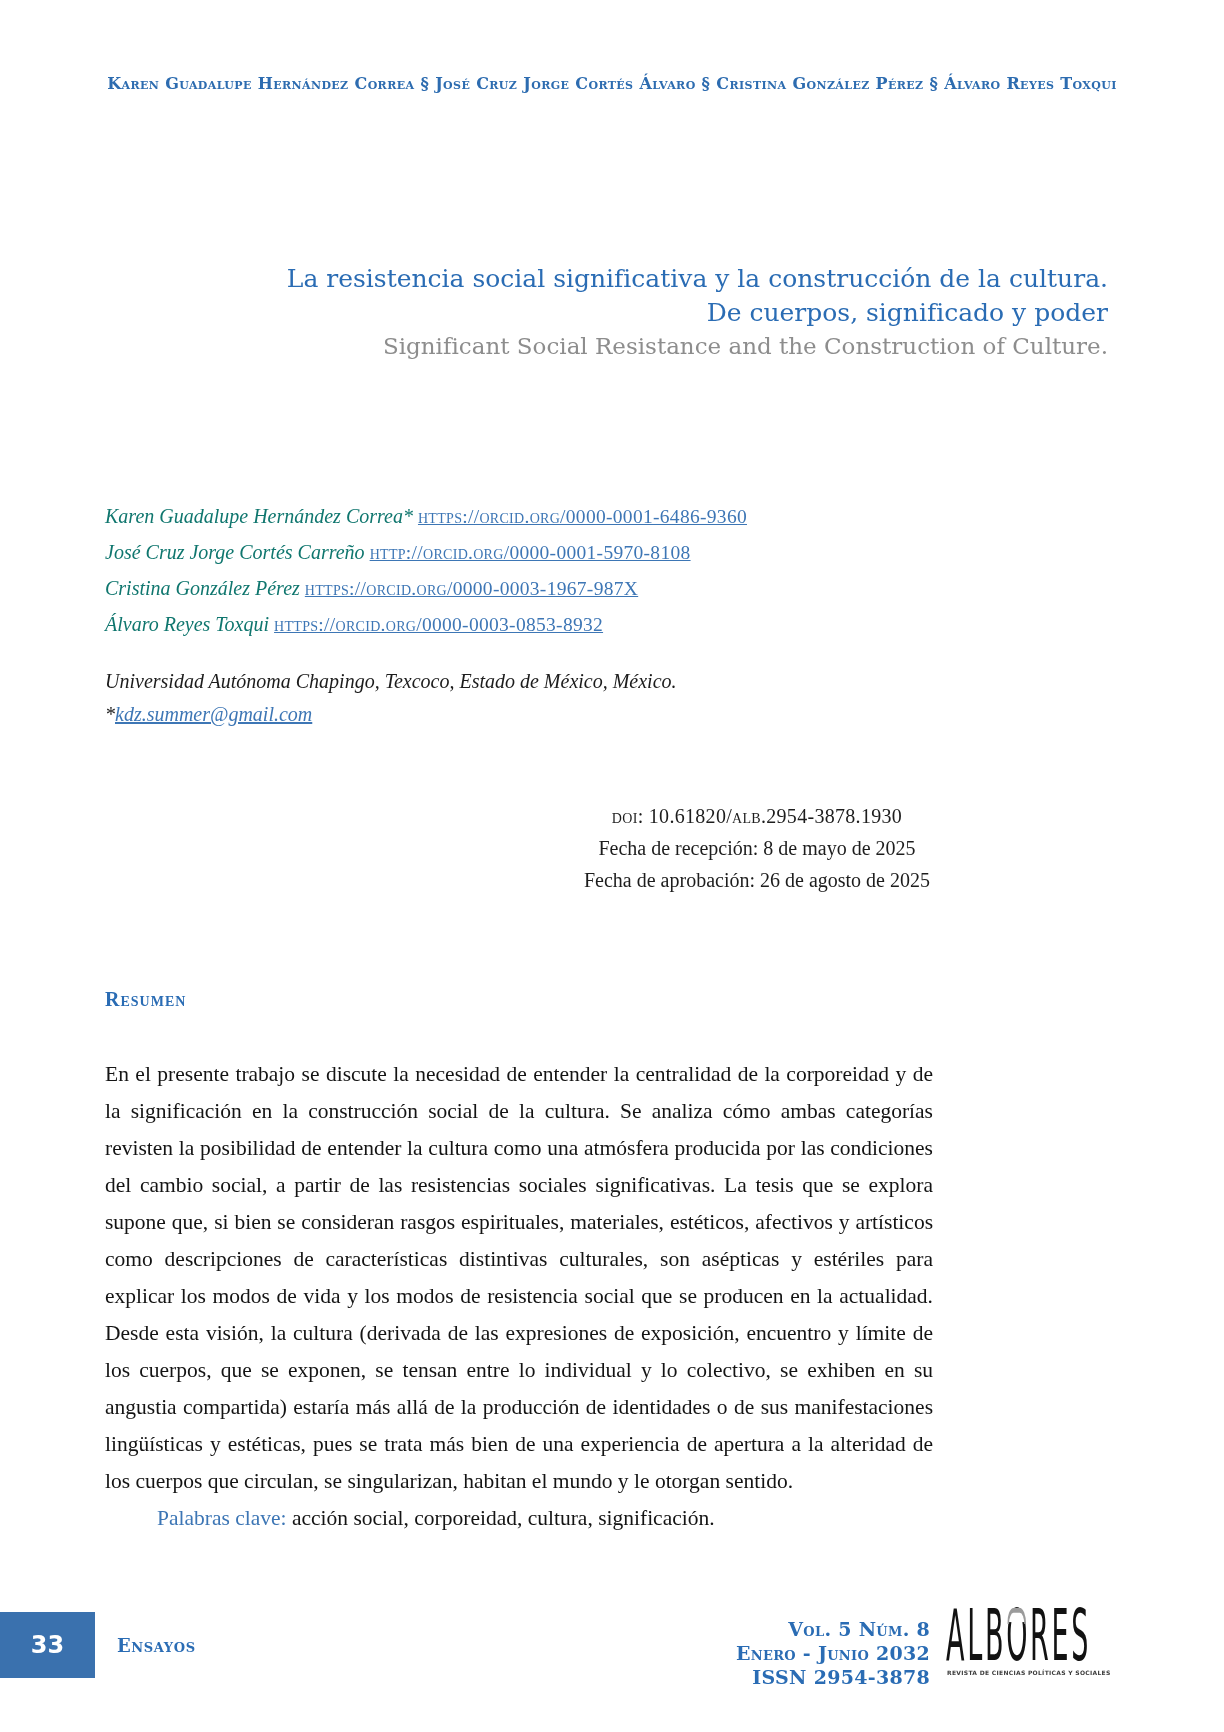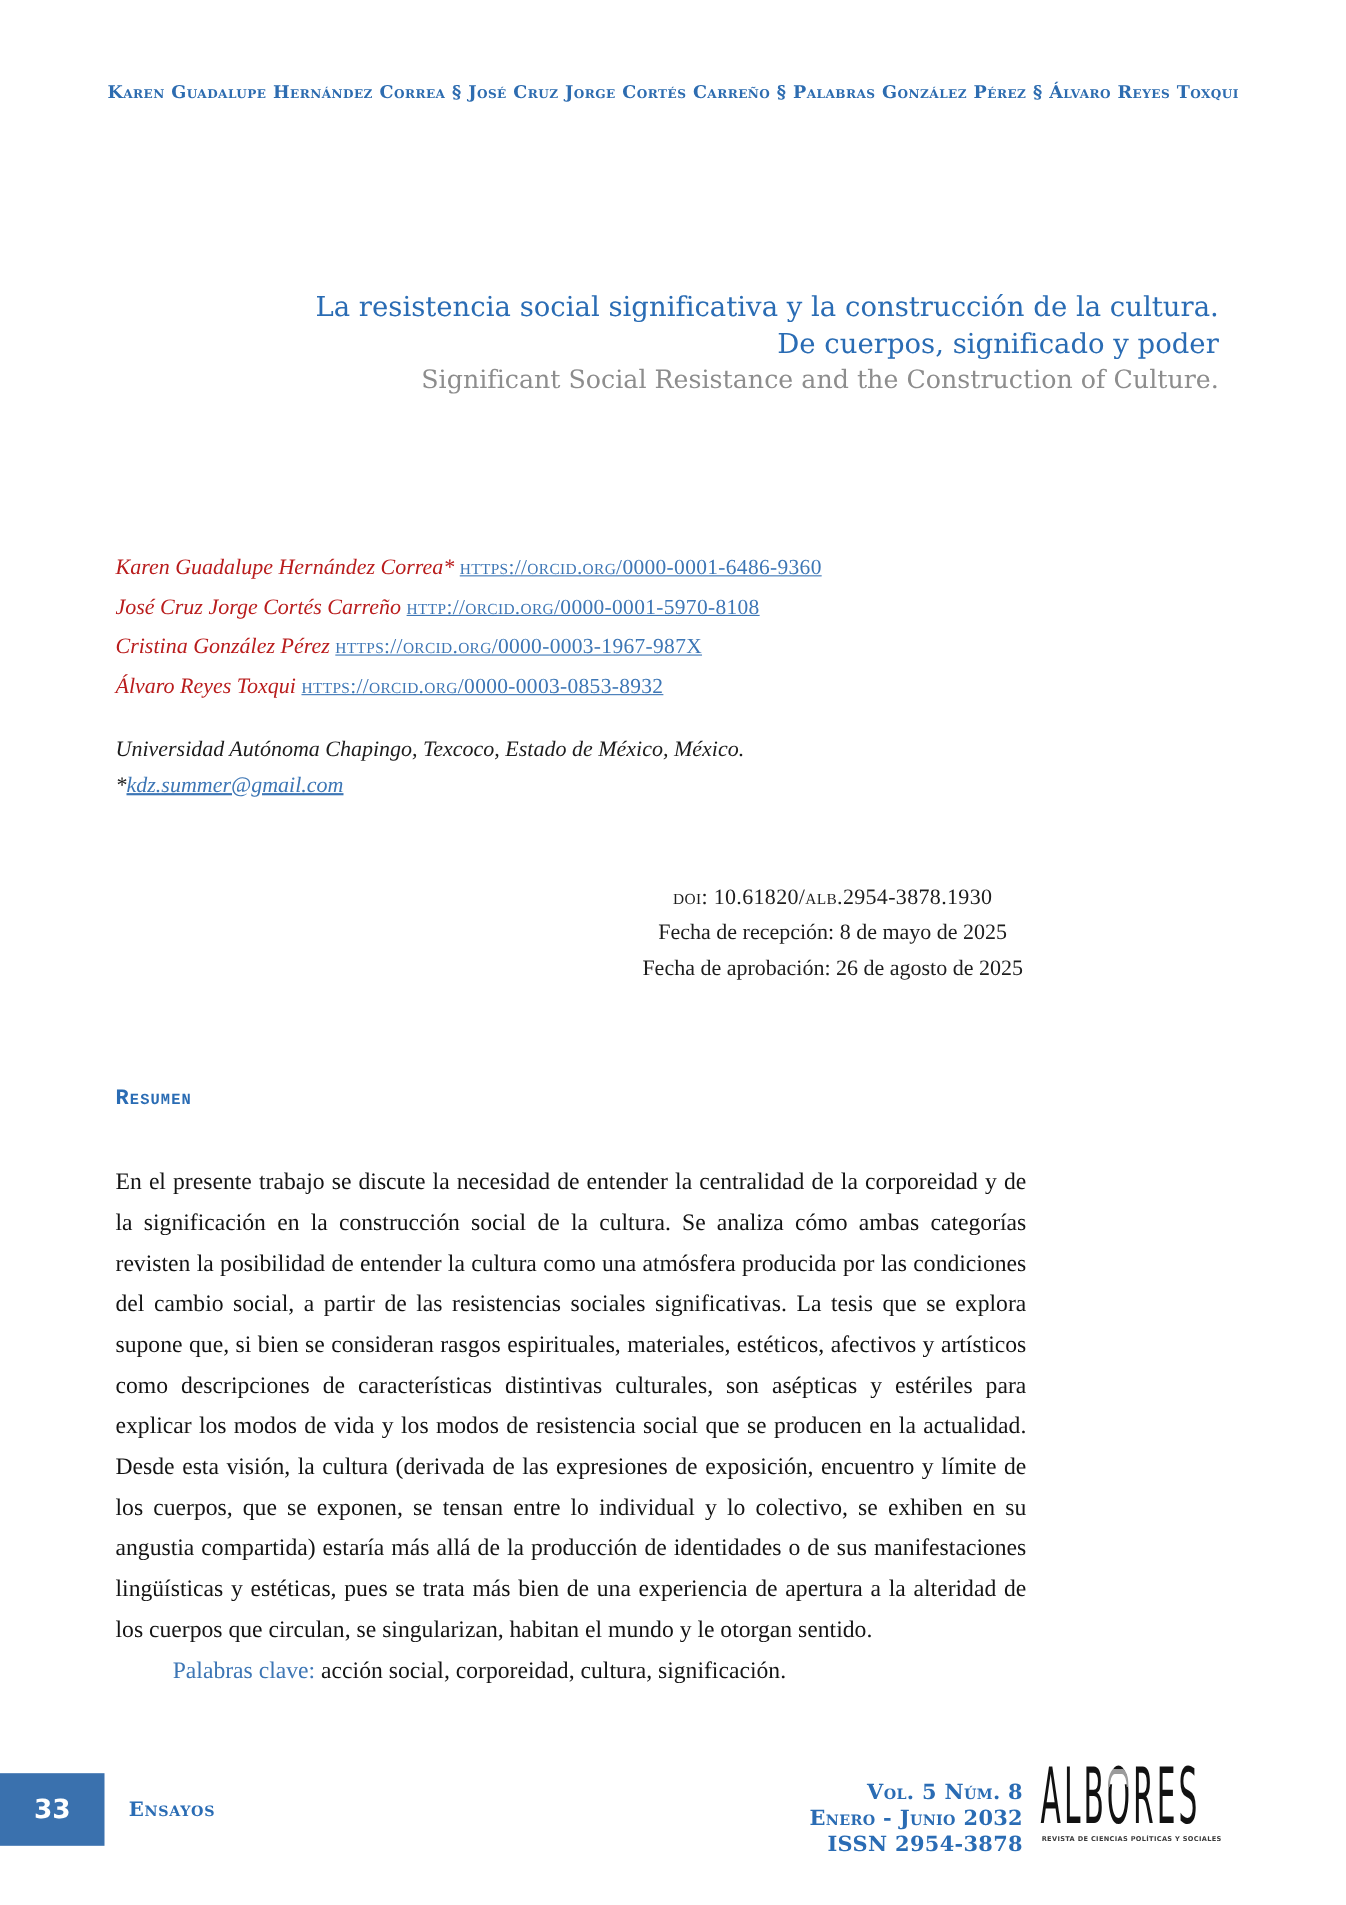--- a/index.html
+++ b/index.html
@@ -17,39 +17,39 @@
   }
 
   
   .title-block { position:absolute; top:262px; left:0; right:116px; text-align:right; font-family:"DejaVu Serif", serif; font-weight:400; }
   .title-es { font-size:25px; line-height:34px; color:#2a6cb4; white-space:nowrap; }
   .title-en { font-size:23px; line-height:33px; color:#8d8d8d; white-space:nowrap; }
 
   
   .authors-block { position:absolute; left:105px; top:498px; font-size:20px; }
   .author-row { height:36px; line-height:36px; white-space:nowrap; }
-  .author-name { font-style:italic; color:#b91c1c; }
+  .author-name { font-style:italic; color:#0f766e; }
   .author-link {
     font-variant:small-caps; color:#3d76b5; text-decoration:underline;
     font-size:19.5px; letter-spacing:0.3px; cursor:pointer;
   }
 
   .affiliation { position:absolute; left:105px; top:670px; font-style:italic; font-size:20px; color:#1c1c1c; }
   .email-line { position:absolute; left:105px; top:703px; font-size:20px; font-style:italic; }
   .email-prefix { color:#1c1c1c; }
   .email-link { color:#3d76b5; text-decoration:underline; cursor:pointer; }
 
   
   .meta-block { position:absolute; right:294px; top:800px; text-align:center; font-size:20px; color:#1d1d1d; line-height:32px; }
   .doi-line { font-variant:small-caps; letter-spacing:0.3px; }
 
   
   .abstract-heading {
     position:absolute; left:105px; top:988px;
-    font-family:Liberation Mono, monospace; font-weight:700; font-variant:small-caps;
+    font-family:Liberation Serif, serif; font-weight:700; font-variant:small-caps;
     font-size:20px; letter-spacing:1px; color:#2a6cb4;
   }
   .abstract-body {
     position:absolute; left:105px; top:1056px; width:828px;
     font-size:21.5px; line-height:37px; text-align:justify; color:#141414;
     hyphens:auto;
   }
   .abstract-text { margin:0; }
   .keywords-line { text-indent:30px; margin:0; }
   .keywords-label { color:#3d76b5;margin-left:22px; }
@@ -94,21 +94,21 @@
     font-family:"DejaVu Sans", sans-serif; font-size:6px; font-weight:700;
     letter-spacing:0.3px; text-transform:uppercase; color:#3c3c3c; white-space:nowrap;
   }
   .logo-tagline-rule { flex:1; border-top:1.5px solid #8a8a8a; height:0; }
 </style>
 </head>
 <body>
 
 <div class="page">
 
-  <div class="header-authors">Karen Guadalupe Hernández Correa § José Cruz Jorge Cortés Carreño § Palabras González Pérez § Álvaro Reyes Toxqui</div>
+  <div class="header-authors">Karen Guadalupe Hernández Correa § José Cruz Jorge Cortés Álvaro § Cristina González Pérez § Álvaro Reyes Toxqui</div>
 
   <div class="title-block">
     <div class="title-es">La resistencia social significativa y la construcción de la cultura.</div>
     <div class="title-es">De cuerpos, significado y poder</div>
     <div class="title-en">Significant Social Resistance and the Construction of Culture.</div>
   </div>
 
   <div class="authors-block">
     <div class="author-row">
       <span class="author-name">Karen Guadalupe Hernández Correa*</span>

